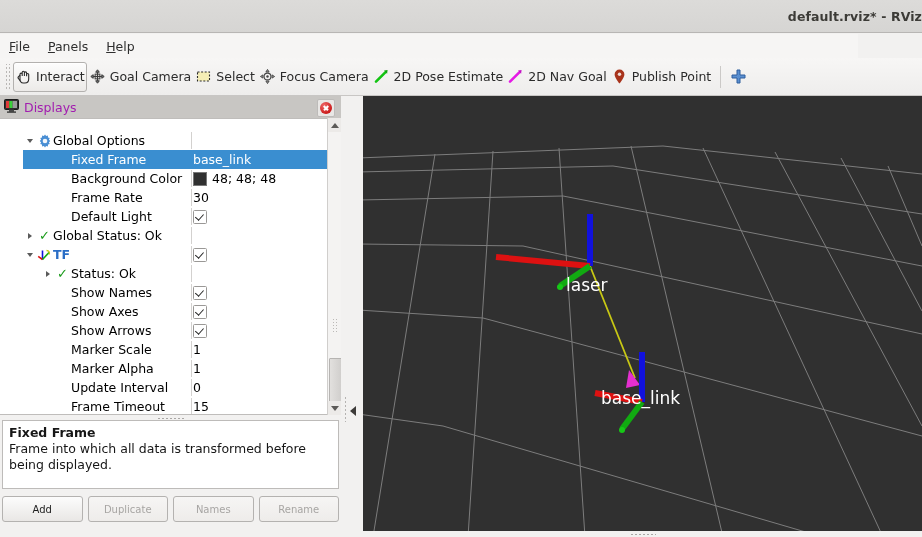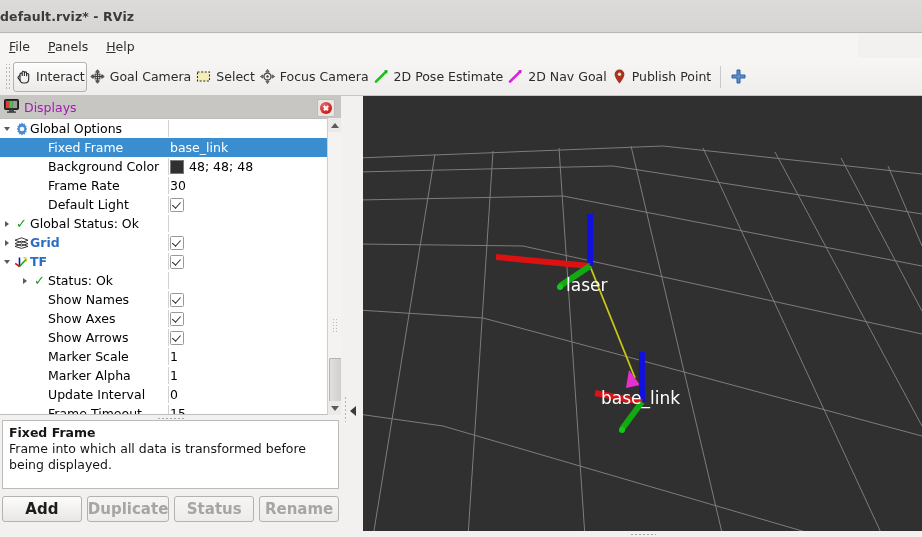--- a/index.html
+++ b/index.html
@@ -13,21 +13,21 @@
     width: 922px; height: 537px;
     background: #f2f1f0;
     overflow: hidden;
   }
 
   
   #titlebar {
     position: absolute; left: 0; top: 0; width: 922px; height: 33px;
     background: linear-gradient(to bottom, #dcdbd9 0%, #d6d5d3 100%);
     border-bottom: 1px solid #b8b6b4;
-    display: flex; align-items: center; justify-content: flex-start;
+    display: flex; align-items: center; justify-content: flex-end;
     box-sizing: border-box;
   }
   #titlebar .title {
     font-size: 12.5px; font-weight: bold; color: #3c3b37;
     letter-spacing: 0.1px;
   }
 
   
   #menubar {
     position: absolute; left: 0; top: 34px; width: 858px; height: 24px;
@@ -115,22 +115,23 @@
   
   #tree-wrap {
     position: absolute; left: 0; top: 22px; width: 341px; height: 297px;
     background: #ffffff;
     border: 1px solid #bfbdbb;
     border-left: none; border-right: none;
     box-sizing: border-box;
     overflow: hidden;
   }
   #tree {
-    position: absolute; left: 0; top: 0; width: 327px; height: 100%;
+    position: absolute; left: 0; top: 12px; width: 327px; height: 100%;
     overflow: hidden;
+    padding-left: 23px;
   }
   .trow {
     position: relative; height: 19px;
     display: flex; align-items: center;
     font-size: 12.5px; color: #000;
     white-space: nowrap;
   }
   .trow.sel { background: #3a8ed0; color: #fff; }
   .trow .twist {
     width: 13px; flex: 0 0 auto; display:flex; align-items:center; justify-content:center;
@@ -221,24 +222,24 @@
   #desc .dtitle { font-weight:bold; }
 
   
   #btnrow {
     position:absolute; left:2px; top:400px; width:337px; height:24px;
     display:flex; gap:5px;
   }
   .pbtn {
     flex:1 1 0; height:24px;
     display:flex;align-items:center;justify-content:center;
-    font-size:15px; color:#1d1d1d;
+    font-size:10px; color:#1d1d1d;
     background: linear-gradient(to bottom,#fcfcfc,#e9e7e5);
     border:1px solid #b4b2b0; border-radius:3px;
-    cursor:default; white-space:nowrap;font-weight:bold;
+    cursor:default; white-space:nowrap;
   }
   .pbtn.disabled { color:#a7a5a3; background: linear-gradient(to bottom,#f6f5f4,#eeecea); }
 
   
   #vsplit {
     position:absolute; left:341px; top:96px; width:22px; height:441px;
     background:#f2f1f0;
     display:flex; align-items:center; justify-content:center;
   }
   #vsplit .sdots {
@@ -466,39 +467,20 @@
               <span class="arrow-r"></span>
             </span>
             <span class="ticon">
               <span class="ck-green">✓</span>
             </span>
             <span class="tlabel">Global Status: Ok</span>
             <span class="vsep"></span>
           </div>
           <div class="trow">
             <span class="twist">
-              <span class="arrow-r"></span>
-            </span>
-            <span class="ticon">
-              <svg width="15" height="12" viewBox="0 0 15 12">
-                <g fill="none" stroke="#2b2b2b" stroke-width="0.95">
-                  <path d="M7.5 0.8 L14 3.2 L7.5 5.6 L1 3.2 Z"></path>
-                  <path d="M7.5 4.2 L14 6.6 L7.5 9 L1 6.6 Z"></path>
-                  <path d="M7.5 7.0 L14 9.4 L7.5 11.4 L1 9.4 Z"></path>
-                </g>
-              </svg>
-            </span>
-            <span class="tlabel blue">Grid</span>
-            <span class="vsep"></span>
-            <span class="tvalue">
-              <span class="chk"></span>
-            </span>
-          </div>
-          <div class="trow">
-            <span class="twist">
               <span class="arrow-d"></span>
             </span>
             <span class="ticon">
               <svg width="15" height="14" viewBox="0 0 15 14">
                 <path d="M5.5 11.5 L5.5 2.5" stroke="#1111dd" stroke-width="1.6"></path>
                 <path d="M5.5 11.5 L1.2 8.4" stroke="#dd1111" stroke-width="1.6"></path>
                 <path d="M5.5 11.5 L12 4.5" stroke="#11aa11" stroke-width="1.6"></path>
                 <path d="M9.5 2.5 C12 2.5 13.2 4.5 12 6.5" stroke="#c8c814" stroke-width="1.3" fill="none"></path>
               </svg>
             </span>
@@ -608,21 +590,21 @@
     </div>
 
     <div id="desc">
       <div class="dtitle">Fixed Frame</div>
       <div>Frame into which all data is transformed before being displayed.</div>
     </div>
 
     <div id="btnrow">
       <div class="pbtn">Add</div>
       <div class="pbtn disabled">Duplicate</div>
-      <div class="pbtn disabled">Status</div>
+      <div class="pbtn disabled">Names</div>
       <div class="pbtn disabled">Rename</div>
     </div>
   </div>
 
   <div id="vsplit">
     <div class="sdots"></div>
     <div class="collapse"></div>
   </div>
 
   <div id="viewport">

